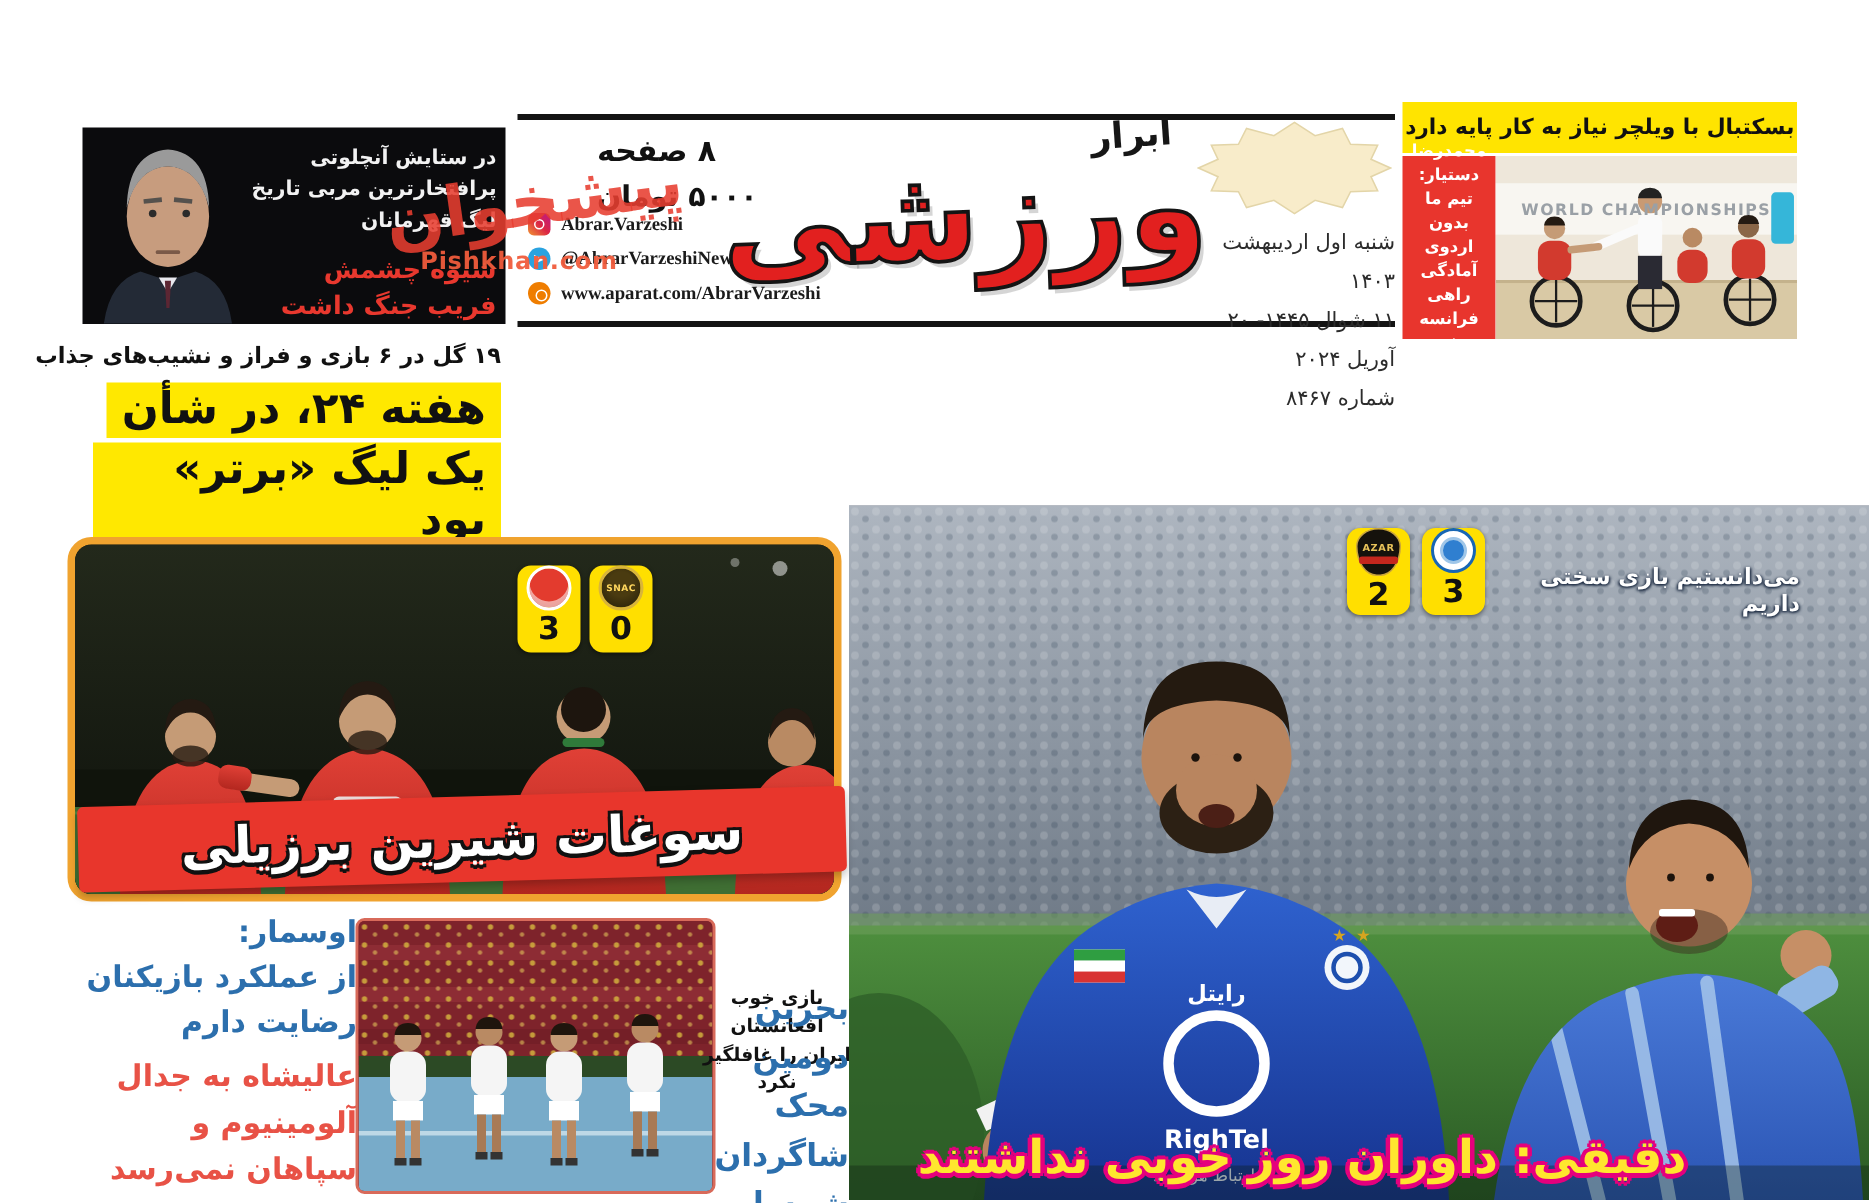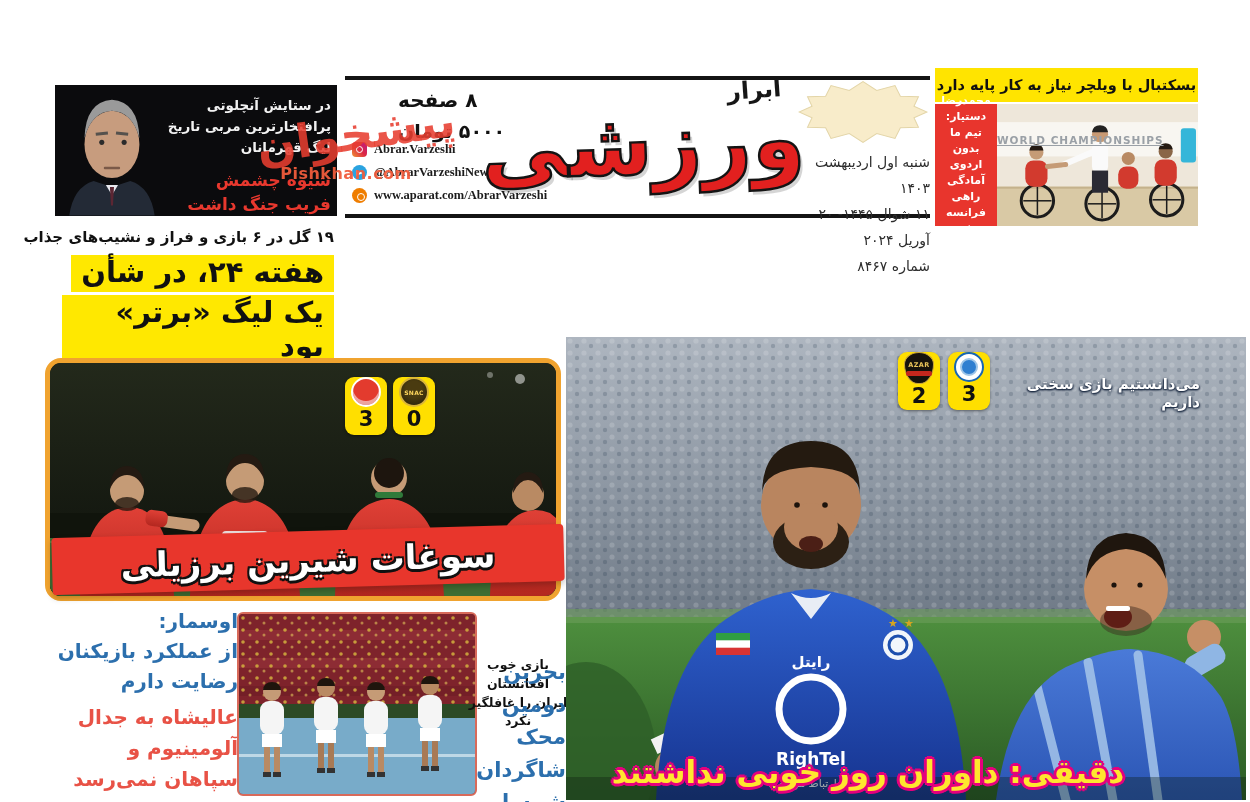--- a/index.html
+++ b/index.html
@@ -52,21 +52,21 @@
   .watermark .en { font-size:16px; font-weight:bold; color:rgba(240,92,60,.95); display:block; margin-top:2px; letter-spacing:.5px; }
 
   
   .wc-block { left:935px; top:68px; width:263px; height:158px; }
   .wc-title { position:absolute; left:0; top:0; width:100%; height:34px; background:#ffe400; color:#111; font-weight:bold; font-size:14.5px;
               display:flex; align-items:center; justify-content:center; }
   .wc-body { position:absolute; left:0; top:36px; width:100%; height:122px; display:flex; }
   .wc-side { width:62px; height:100%; background:#e8352d; color:#fff; font-weight:bold; font-size:11px; line-height:1.45;
              display:flex; align-items:center; justify-content:center; text-align:center; padding:8px; }
   .wc-photo { position:relative; flex:1; overflow:hidden; }
-  .wc-backdrop { position:absolute; left:0; top:30px; width:100%; color:#9aa0a6; font-weight:bold; font-size:10.5px; letter-spacing:1px; z-index:2;text-decoration:underline; }
+  .wc-backdrop { position:absolute; left:0; top:30px; width:100%; text-align:center; color:#9aa0a6; font-weight:bold; font-size:10.5px; letter-spacing:1px; z-index:2; }
 
   
   .kicker { left:22px; top:228px; width:312px; text-align:right; font-size:15px; font-weight:bold; color:#111; }
   .hl-lines { left:22px; top:252px; width:312px; text-align:right; }
   .hl-line { display:inline-block; background:#ffe800; color:#111; font-weight:800; font-size:29px; padding:1px 10px 3px; line-height:1.15; margin-top:3px;margin-left:40px; }
   .headline { left:330px; top:228px; width:915px; height:112px; text-align:center; font-size:78px; font-weight:800; color:#2d7dc5; line-height:1.3;
               text-shadow:-3px -3px 0 #fff,3px -3px 0 #fff,-3px 3px 0 #fff,3px 3px 0 #fff,-4px 0 0 #fff,4px 0 0 #fff,0 -4px 0 #fff,0 4px 0 #fff,6px 8px 10px rgba(0,0,0,.30); }
 
   
   .score-badge { position:absolute; width:42px; height:58px; background:#ffdf00; border-radius:9px; box-shadow:0 1px 3px rgba(0,0,0,.45);

